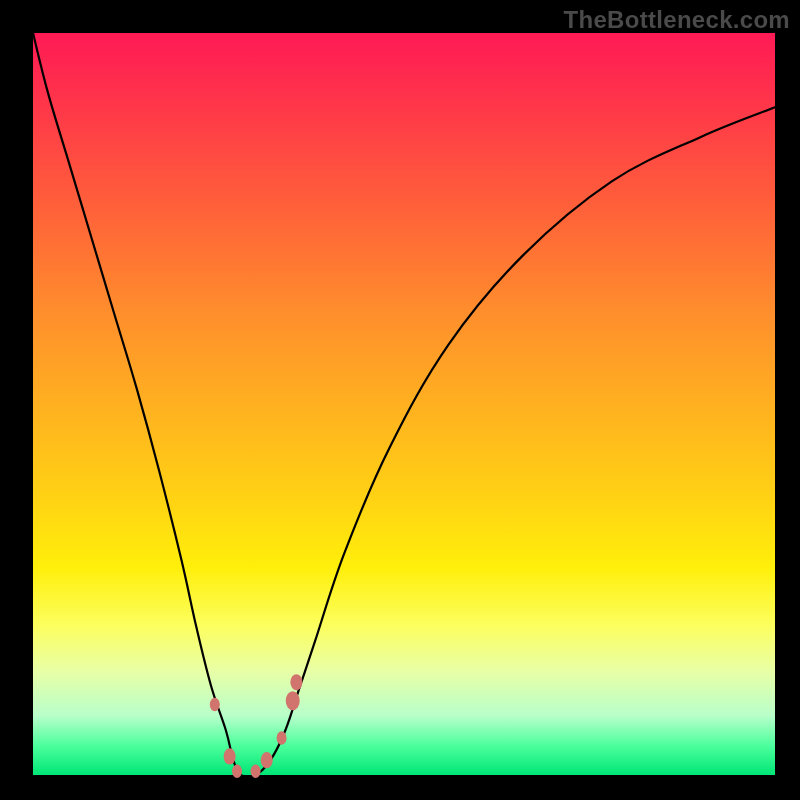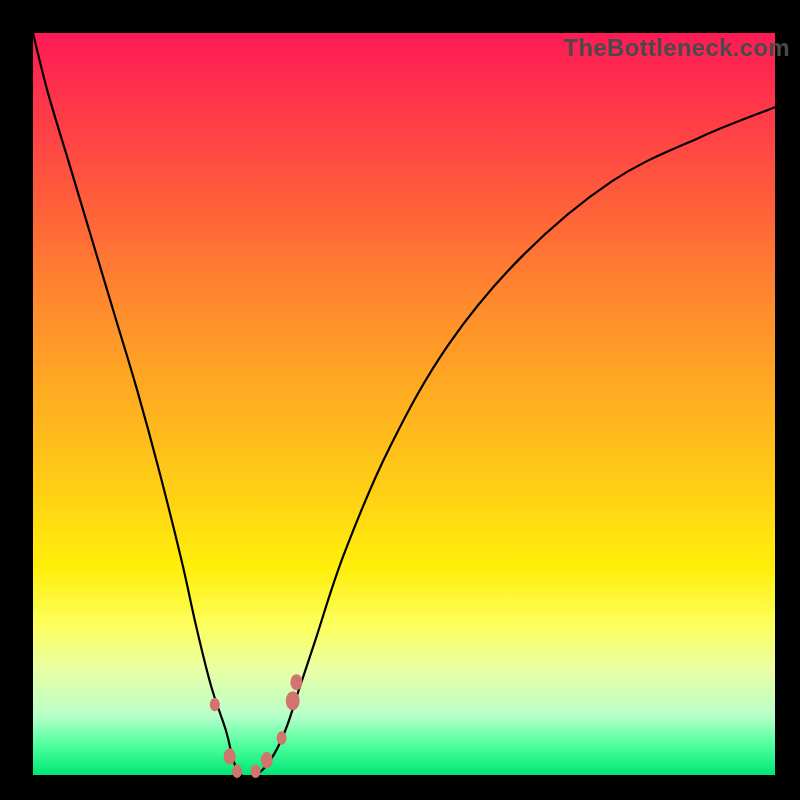--- a/index.html
+++ b/index.html
@@ -43,21 +43,20 @@
   }
   .watermark {
     position: absolute;
     top: 6px;
     right: 10px;
     color: #4a4a4a;
     font-weight: 600;
     font-size: 24px;
     letter-spacing: 0.3px;
     user-select: none;
-    margin-top: 28px;
   }
   svg.curve {
     position: absolute;
     top: 0; left: 0;
     width: 742px;
     height: 742px;
     overflow: visible;
   }
   .dot {
     fill: #d1746d;

